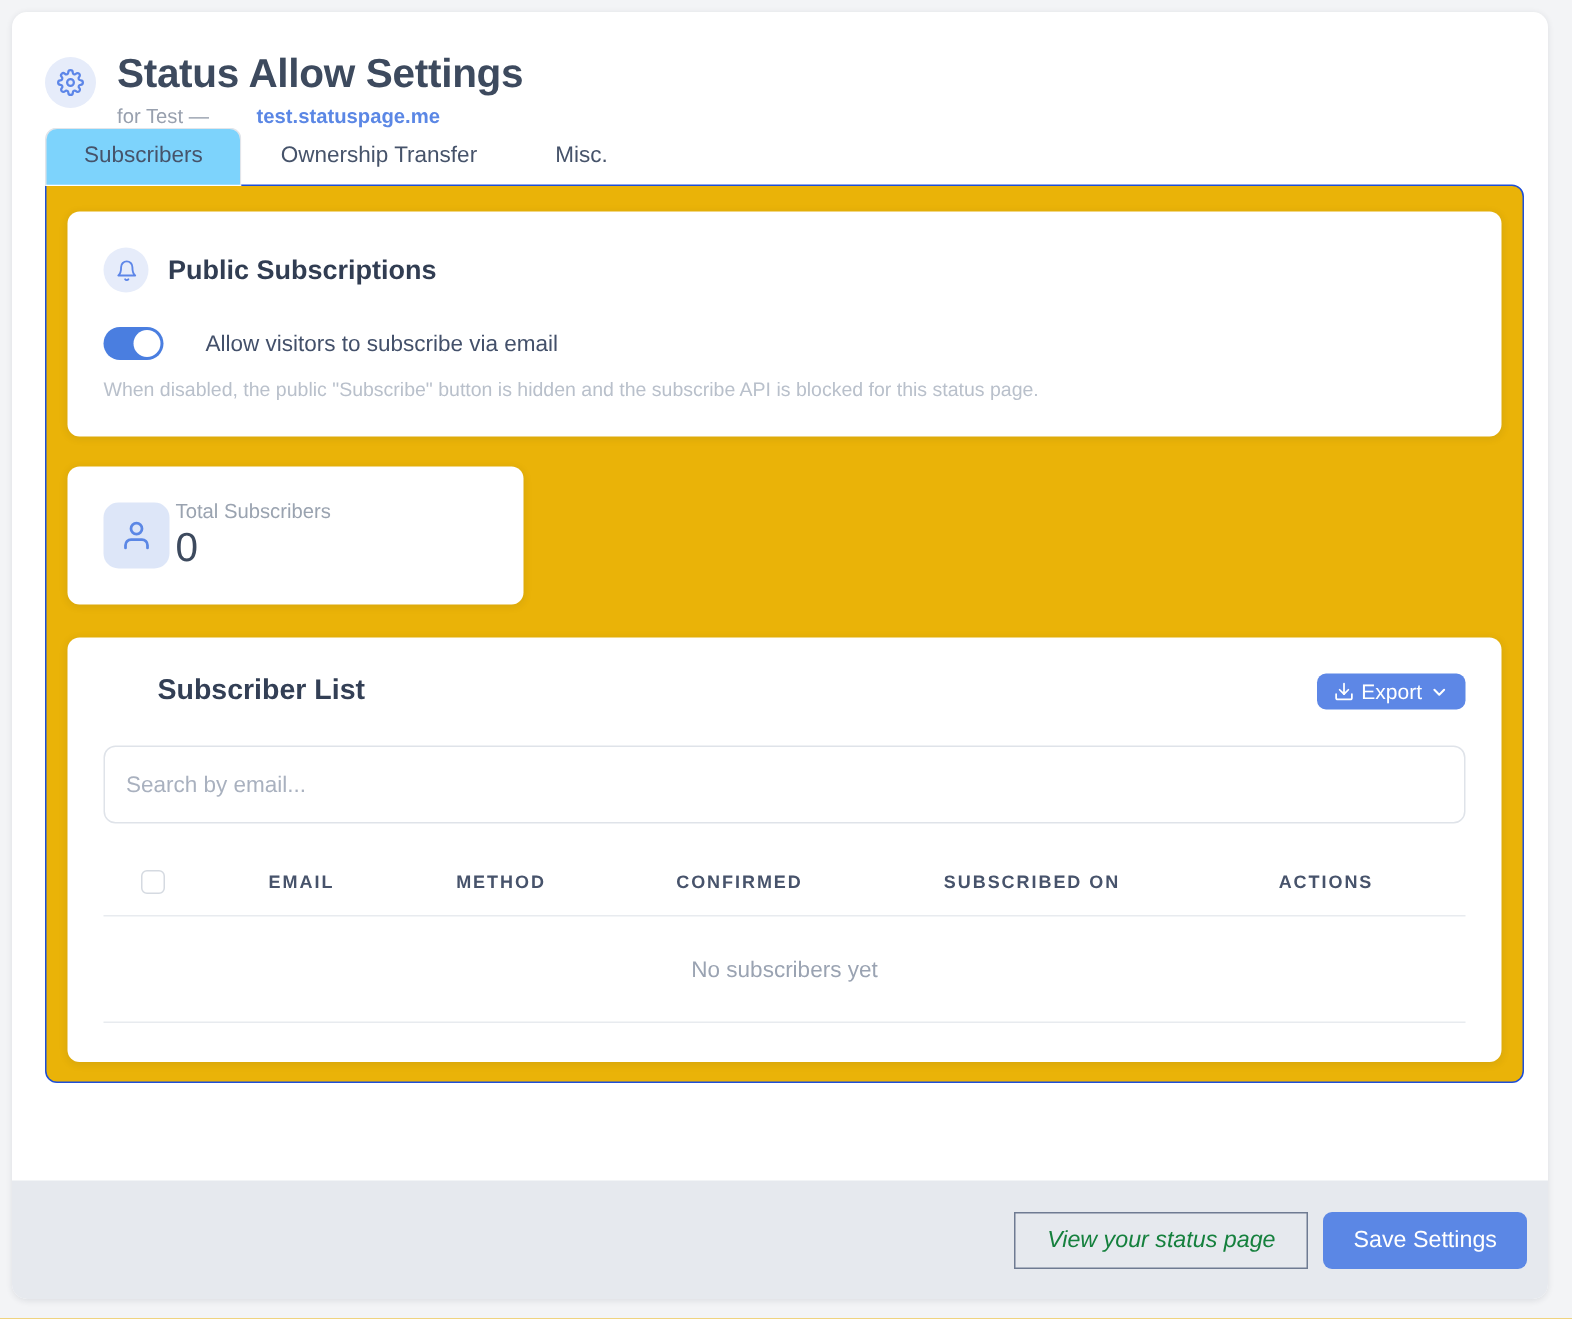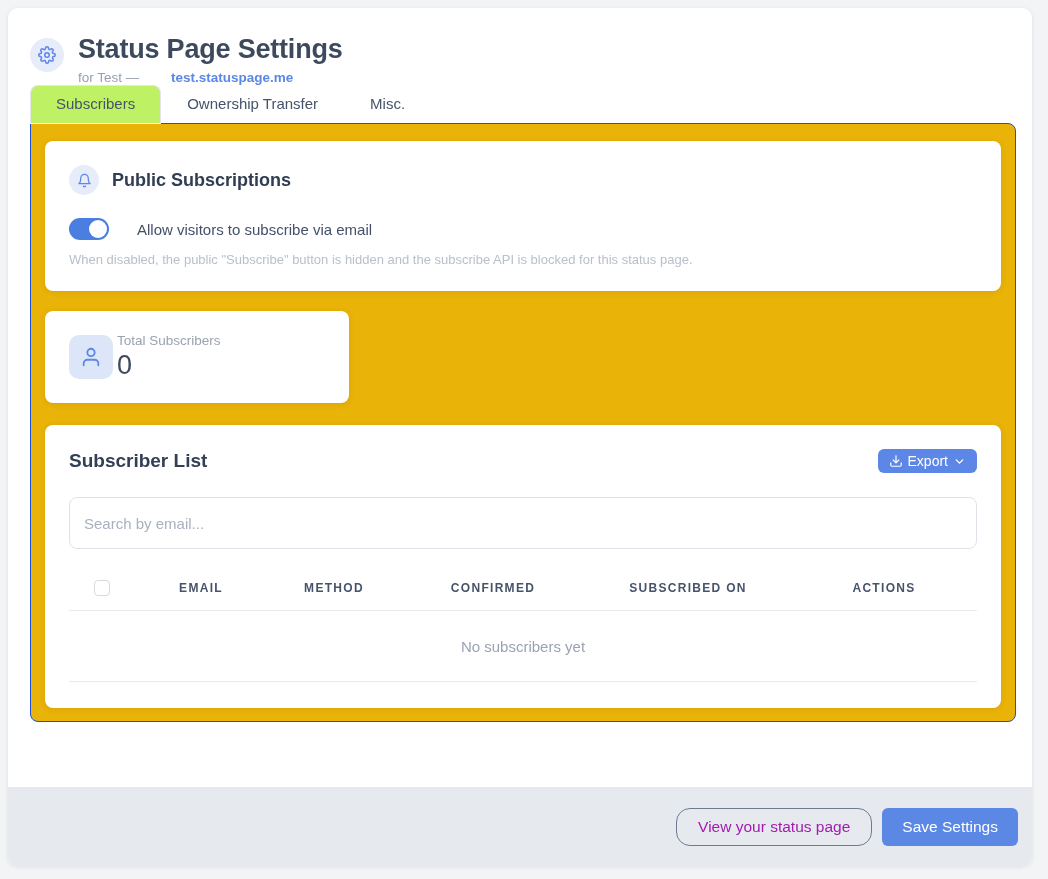--- a/index.html
+++ b/index.html
@@ -29,21 +29,21 @@
   .hdr-title { font-size:27px; font-weight:700; color:#3d4a5e; letter-spacing:-.2px; }
   .hdr-sub { font-size:13.5px; color:#98a0ae; margin-top:5px; }
   .hdr-sub a { color:#5b87e5; text-decoration:none; font-weight:600;margin-left:28px; }
 
   
   .tabs-row1 { display:flex; gap:48px; margin:40px 0 0 47px; font-size:15px; color:#46536a; }
   .tabs-row1 .tab1 { cursor:pointer; padding-bottom:14px; }
   .tabs-row2 { display:flex; margin:0 16px 0 22px; position:relative; z-index:2; }
   .tab2 { font-size:15px; color:#46536a; padding:9px 25px 10px; border:1px solid transparent; cursor:pointer; }
   .tab2.active {
-    background:#bef264;
+    background:#7dd3fc;
     border:1px solid #e2e5ea;
     border-bottom:1px solid #fff;
     border-radius:8px 8px 0 0;
     margin-bottom:-1px;
   }
   
   .tab-panel {
     margin:0 16px 0 22px;
     background:#eab308;
     border:1px solid #1d4ed8;
@@ -80,21 +80,21 @@
   .stat-badge {
     width:44px; height:44px; border-radius:10px;
     background:#dde6f8; color:#5b87e5;
     display:flex; align-items:center; justify-content:center; flex:0 0 auto;
   }
   .stat-label { font-size:13.5px; color:#9aa3b0; }
   .stat-value { font-size:27px; color:#3d4a5e; margin-top:2px; font-weight:400; }
 
   .card-list { padding:24px 24px 26px; }
   .list-head { display:flex; align-items:center; justify-content:space-between; margin-bottom:24px; }
-  .list-title { font-size:19px; font-weight:600; color:#333f55; }
+  .list-title { font-size:19px; font-weight:600; color:#333f55;margin-left:36px; }
   .export-btn {
     display:flex; align-items:center; gap:5px;
     background:#5d87e6; color:#fff; border:none; border-radius:6px;
     padding:4px 11px; font-size:14px; font-family:inherit; cursor:pointer;
   }
   .search-input {
     width:100%; height:52px;
     border:1px solid #dfe3e9; border-radius:8px;
     padding:0 14px; font-size:15px; font-family:inherit; color:#3d4a5e;
     outline:none; background:#fff;
@@ -122,23 +122,23 @@
     font-size:15px; color:#9aa3b2;
   }
   
   .footer-bar {
     position:absolute; left:0; right:0; bottom:0; height:79px;
     background:#e6e9ee;
     display:flex; align-items:center; justify-content:flex-end;
     gap:10px; padding-right:14px;
   }
   .btn-outline {
-    background:transparent; border:1px solid #6f7b92; border-radius:14px;
-    padding:9px 21px; font-size:15.5px; color:#a21caf;
-    font-family:inherit; cursor:pointer;
+    background:transparent; border:1px solid #6f7b92; border-radius:0;
+    padding:9px 21px; font-size:15.5px; color:#15803d;
+    font-family:inherit; cursor:pointer;font-style:italic;
   }
   .btn-primary {
     background:#5b87e5; border:none; border-radius:6px;
     padding:10px 20px; font-size:15.5px; color:#fff;
     font-family:inherit; cursor:pointer;
   }
   svg { display:block; }
 </style>
 </head>
 <body>
@@ -146,21 +146,21 @@
 <div class="app-card">
 
   <div class="page-header">
     <div class="hdr-badge">
       <svg width="18" height="18" viewBox="0 0 24 24" fill="none" stroke="currentColor" stroke-width="2" stroke-linecap="round" stroke-linejoin="round">
         <circle cx="12" cy="12" r="3"></circle>
         <path d="M19.4 15a1.65 1.65 0 0 0 .33 1.82l.06.06a2 2 0 1 1-2.83 2.83l-.06-.06a1.65 1.65 0 0 0-1.82-.33 1.65 1.65 0 0 0-1 1.51V21a2 2 0 1 1-4 0v-.09A1.65 1.65 0 0 0 9 19.4a1.65 1.65 0 0 0-1.82.33l-.06.06a2 2 0 1 1-2.83-2.83l.06-.06a1.65 1.65 0 0 0 .33-1.82 1.65 1.65 0 0 0-1.51-1H3a2 2 0 1 1 0-4h.09A1.65 1.65 0 0 0 4.6 9a1.65 1.65 0 0 0-.33-1.82l-.06-.06a2 2 0 1 1 2.83-2.83l.06.06a1.65 1.65 0 0 0 1.82.33H9a1.65 1.65 0 0 0 1-1.51V3a2 2 0 1 1 4 0v.09a1.65 1.65 0 0 0 1 1.51 1.65 1.65 0 0 0 1.82-.33l.06-.06a2 2 0 1 1 2.83 2.83l-.06.06a1.65 1.65 0 0 0-.33 1.82V9a1.65 1.65 0 0 0 1.51 1H21a2 2 0 1 1 0 4h-.09a1.65 1.65 0 0 0-1.51 1z"></path>
       </svg>
     </div>
     <div>
-      <div class="hdr-title">Status Page Settings</div>
+      <div class="hdr-title">Status Allow Settings</div>
       <div class="hdr-sub">
         <span>for Test — </span><a href="#">test.statuspage.me</a>
       </div>
     </div>
   </div>
 
 
   <div class="tabs-row2">
     <div class="tab2 active">Subscribers</div>
     <div class="tab2">Ownership Transfer</div>

